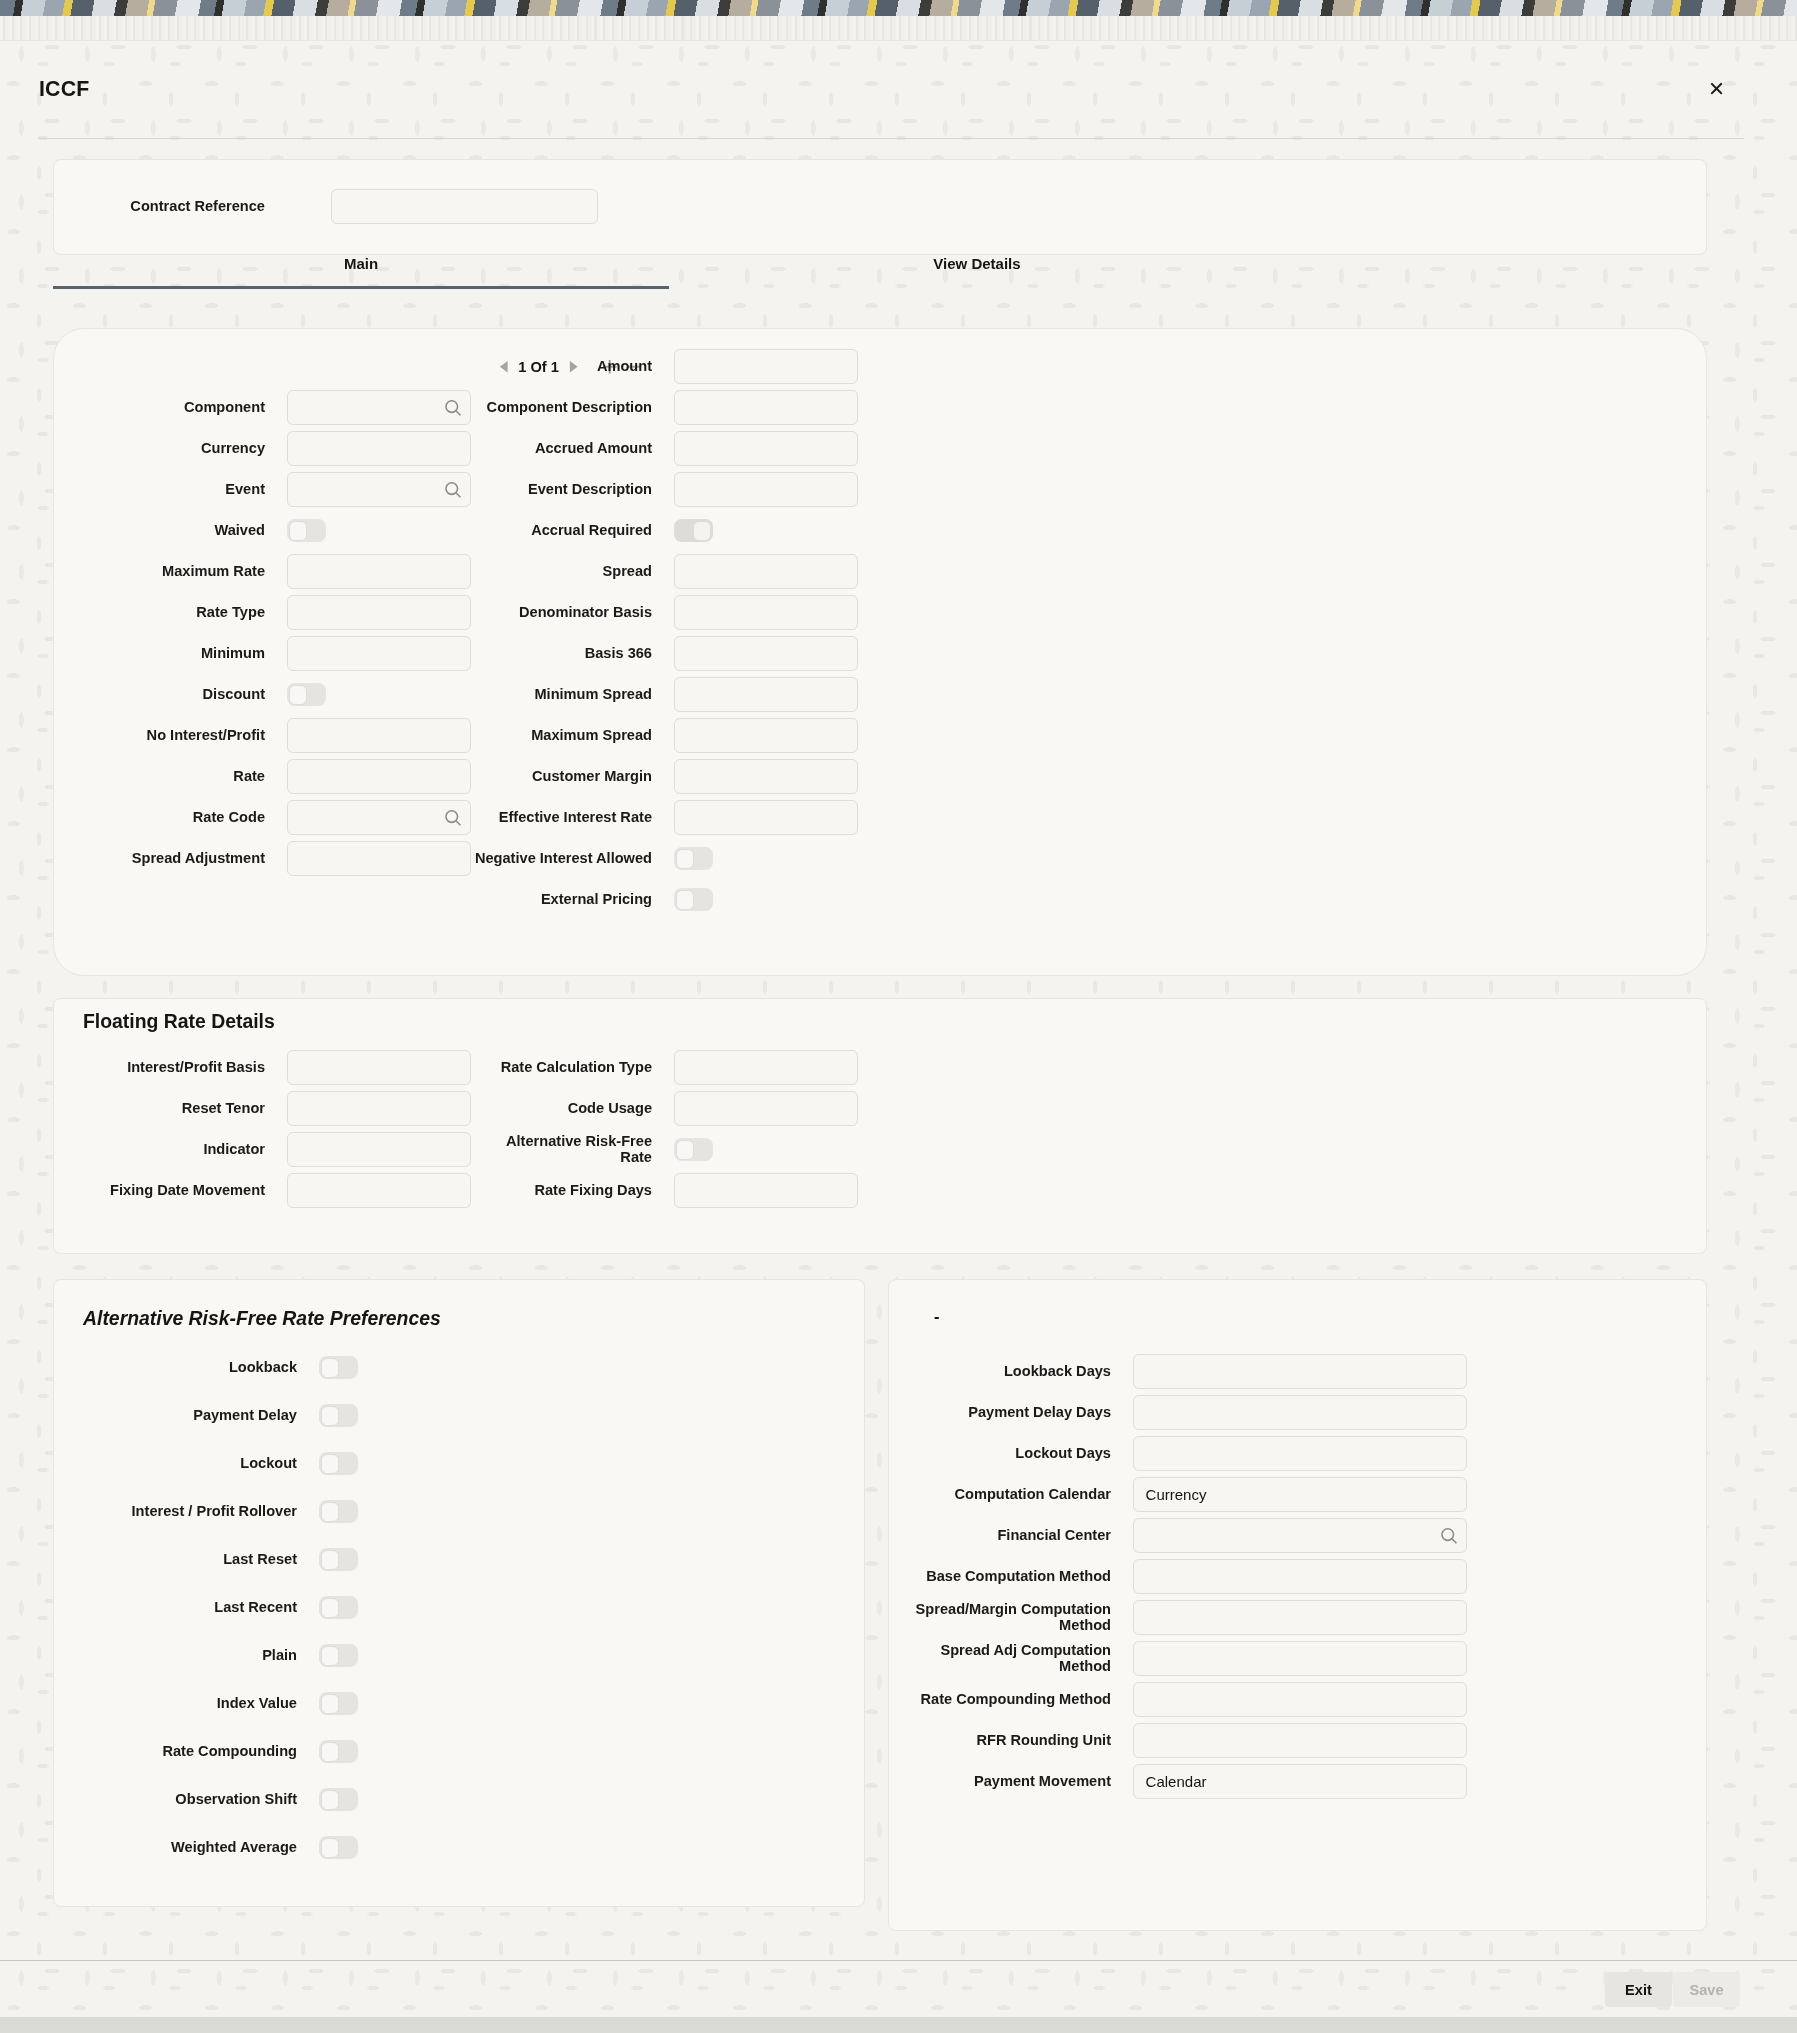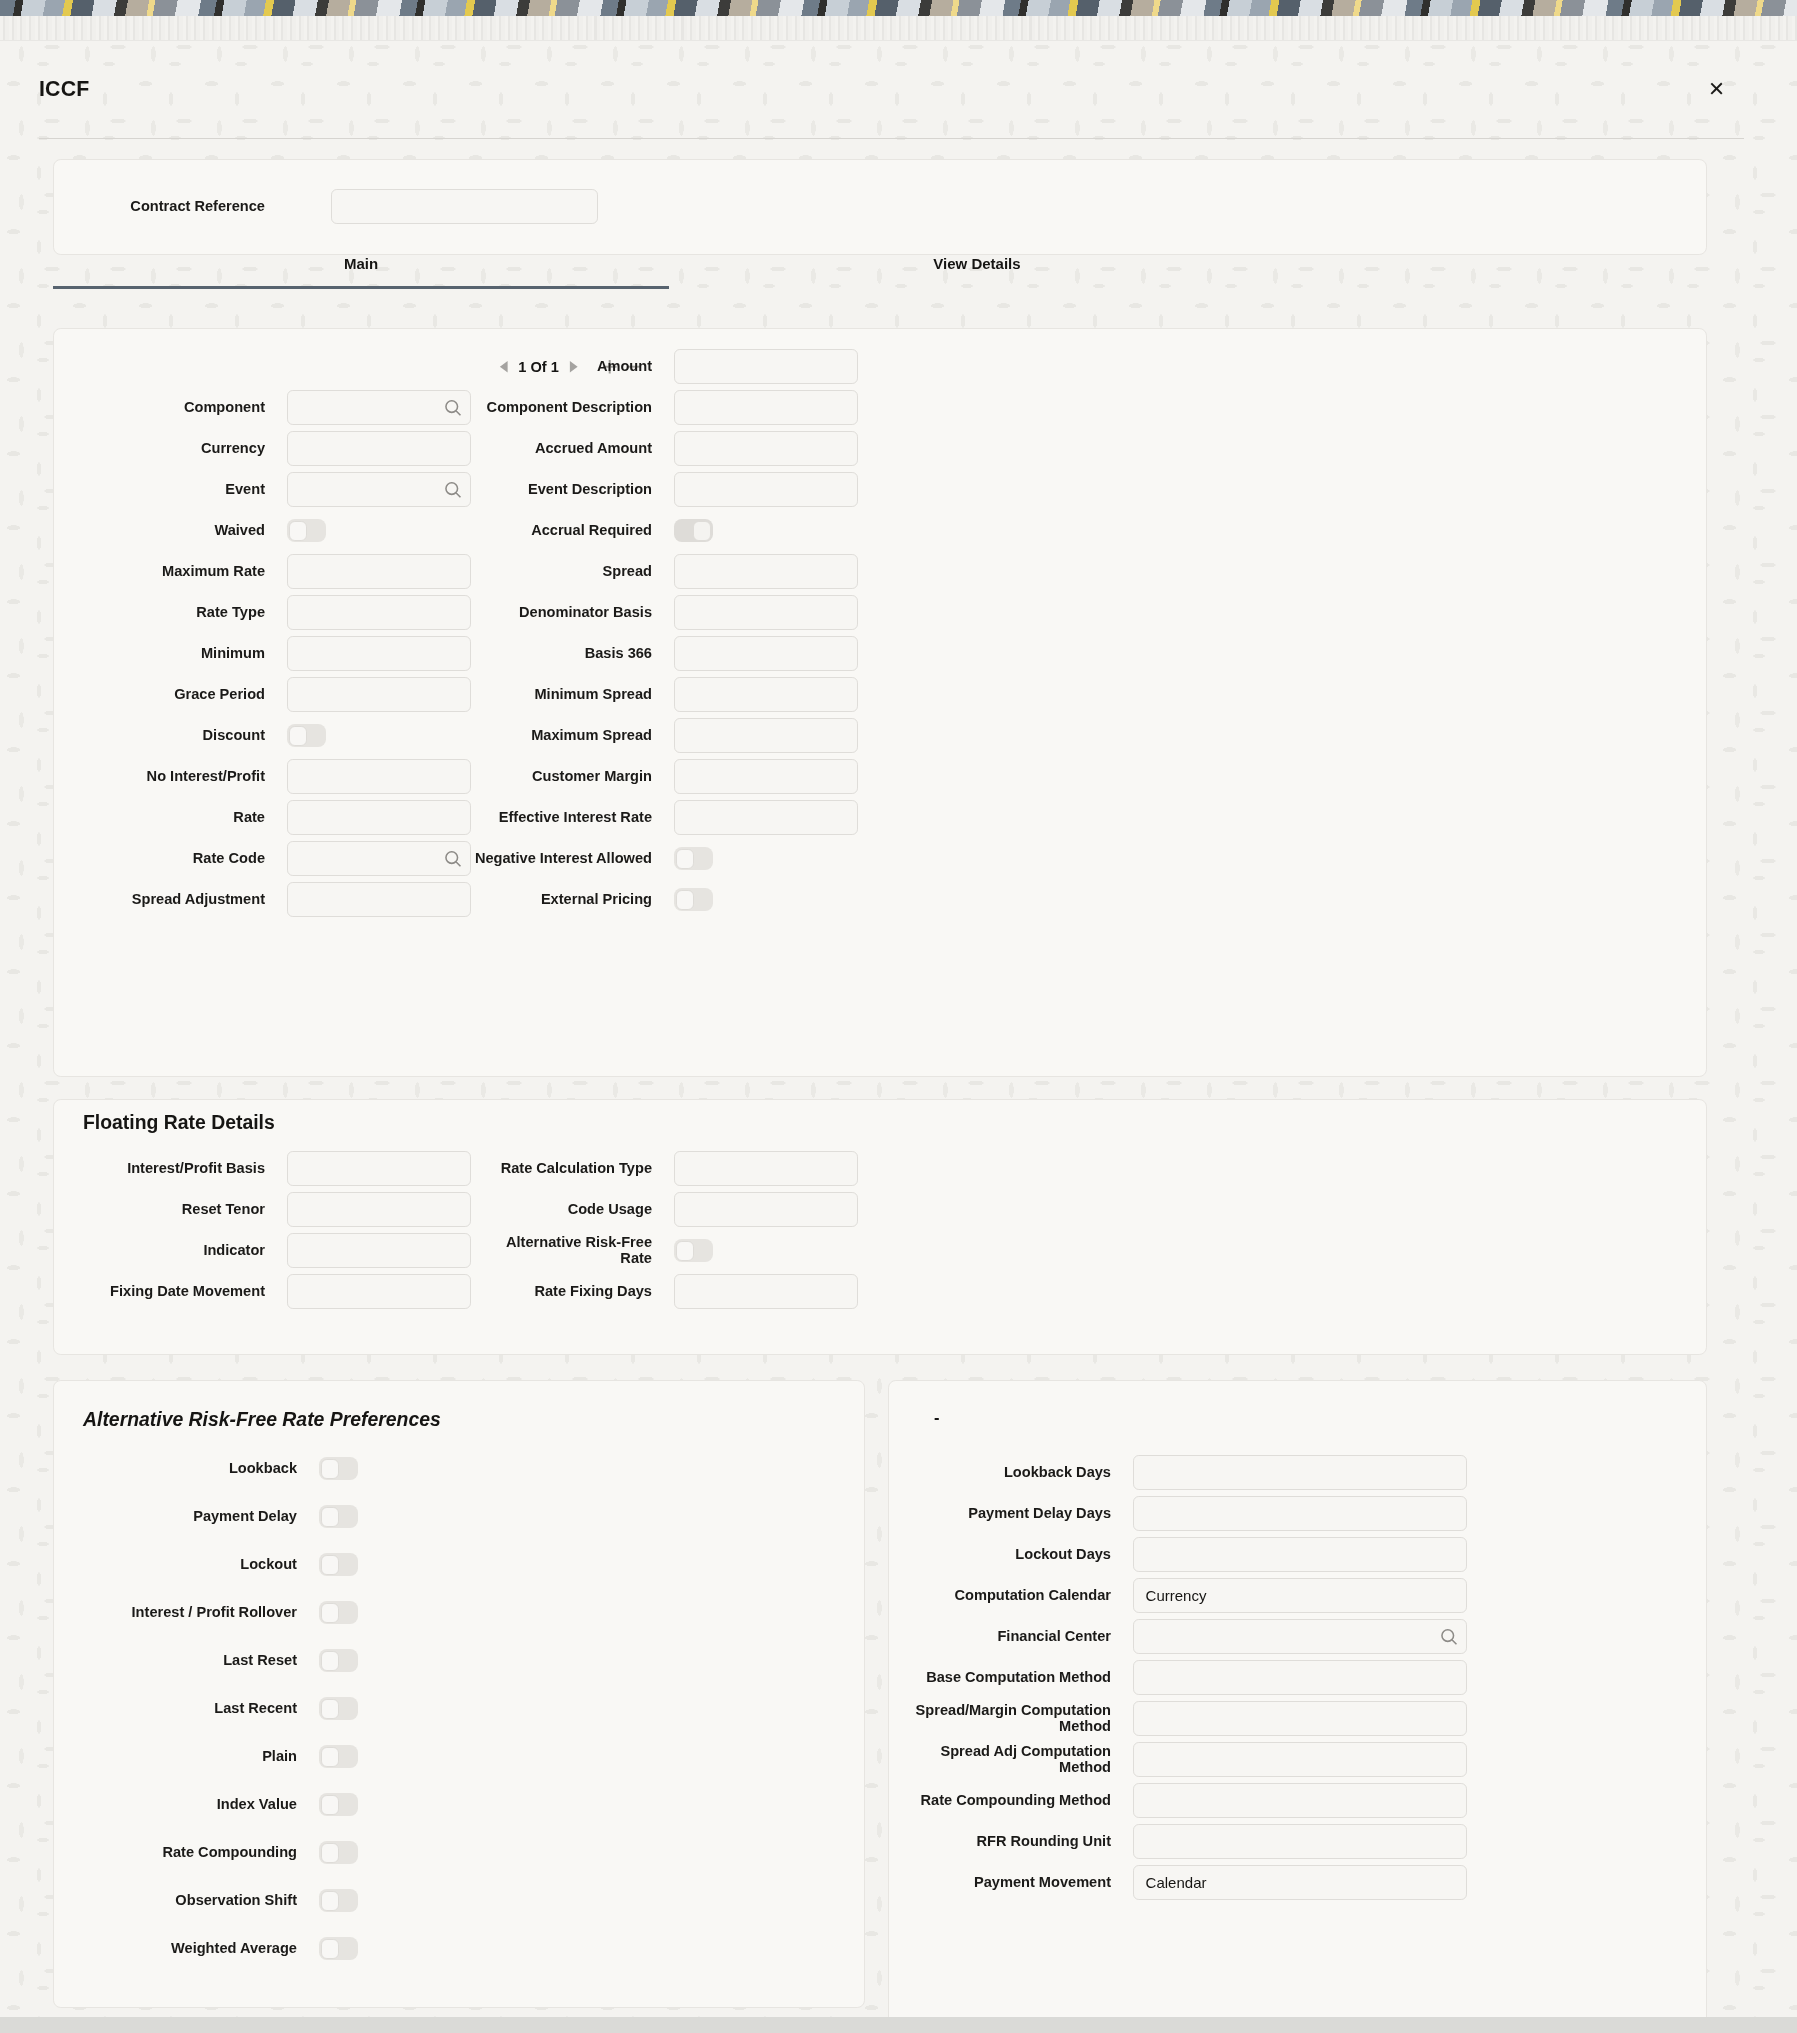--- a/index.html
+++ b/index.html
@@ -39,21 +39,21 @@
   .card {
     background:#f9f8f5; border:1px solid #e7e5e1; border-radius:7.8px;
   }
   .contract-card { margin:20.4px 0 0 53px; width:1654px; height:96px; display:flex; align-items:center;gap:44px; }
   .contract-card .flbl { width:211px; }
 
   .tabs { margin-left:53px; width:1232px; height:73px; display:flex; align-items:flex-start; }
   .tab { flex:1; text-align:center; font-size:15px; font-weight:600; padding-bottom:14.6px; border-bottom:3.9px solid transparent; cursor:pointer; }
   .tab.active { border-bottom-color:#57636f; }
 
-  .main-card { margin-left:53px; width:1654px; height:749px; padding-top:17.5px; display:flex; align-items:flex-start; }
+  .main-card { margin-left:53px; width:1654px; height:648px; padding-top:17.5px; display:flex; align-items:flex-start;border-radius:31px; }
   .col-left { width:417px; }
   .col-right { width:388px; }
 
   .frow { display:flex; align-items:center; height:41px; }
   .flbl { width:211px; text-align:right; margin-right:22px; font-size:14.6px; font-weight:600; color:#1b1a18; line-height:1.08; }
   .col-right .flbl { width:181px; }
   .fctl { position:relative; display:flex; align-items:center; }
   .finput {
     width:184px; height:35px; background:#f7f6f3; border:1px solid #dfddd9; border-radius:5.8px;
     position:relative; display:flex; align-items:center; padding:0 29px 0 11.6px; cursor:text;
@@ -189,26 +189,20 @@
             <div class="finput"></div>
           </div>
         </div>
         <div class="frow">
           <span class="flbl">Minimum</span>
           <div class="fctl">
             <div class="finput"></div>
           </div>
         </div>
         <div class="frow">
-          <span class="flbl">Grace Period</span>
-          <div class="fctl">
-            <div class="finput"></div>
-          </div>
-        </div>
-        <div class="frow">
           <span class="flbl">Discount</span>
           <div class="fctl">
             <div class="ftoggle">
               <span class="knob"></span>
             </div>
           </div>
         </div>
         <div class="frow">
           <span class="flbl">No Interest/Profit</span>
           <div class="fctl">

